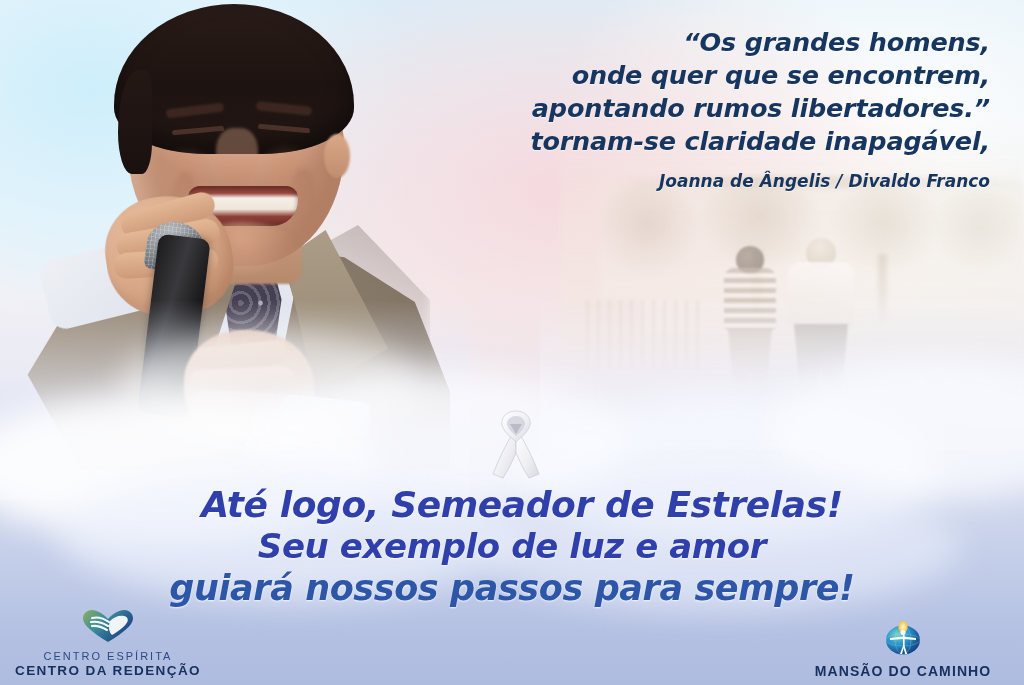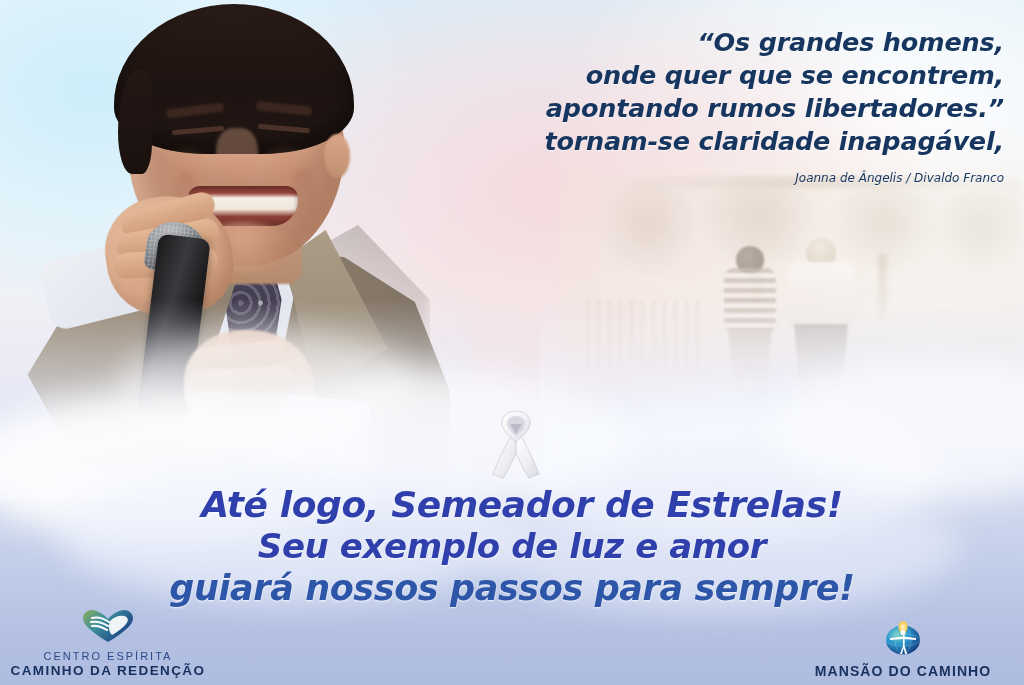--- a/index.html
+++ b/index.html
@@ -161,30 +161,30 @@
   .cloud{position:absolute;border-radius:50%;filter:blur(16px);}
   .c1{left:-40px;top:392px;width:420px;height:150px;background:rgba(255,255,255,.88);}
   .c2{left:250px;top:372px;width:380px;height:140px;background:rgba(252,252,255,.8);}
   .c3{left:520px;top:392px;width:420px;height:150px;background:rgba(248,250,255,.8);}
   .c4{left:770px;top:360px;width:330px;height:140px;background:rgba(250,251,255,.78);}
   .c5{left:60px;top:470px;width:460px;height:130px;background:rgba(237,241,252,.7);}
   .c6{left:480px;top:480px;width:480px;height:130px;background:rgba(232,237,250,.66);}
   .c7{left:120px;top:330px;width:300px;height:110px;background:rgba(255,255,255,.55);}
 
   
-  .quote{position:absolute;right:20px;top:26px;width:600px;text-align:right;}
+  .quote{position:absolute;right:34px;top:26px;width:600px;text-align:right;}
   .quote-line{
     font-family:"DejaVu Sans", sans-serif;
     font-style:italic;font-weight:bold;font-size:25.5px;line-height:33px;
     color:#16355f;letter-spacing:-.2px;white-space:nowrap;
     text-shadow:0 1px 1px rgba(255,255,255,.6);
   }
   .quote-attr{
     margin-top:13px;font-family:"DejaVu Sans", sans-serif;
-    font-style:italic;font-weight:normal;font-size:12px;color:#16355f;
+    font-style:italic;font-weight:bold;font-size:17px;color:#16355f;
     text-shadow:0 1px 1px rgba(255,255,255,.6);
   }
 
   
   .ribbon{position:absolute;left:487px;top:408px;width:58px;height:72px;}
 
   
   .headline{position:absolute;left:0;top:484px;width:1024px;text-align:center;}
   .hl{
     font-family:"DejaVu Sans", sans-serif;
@@ -332,21 +332,21 @@
         <path d="M27 33 C12 24 2 16 2 9.5 C2 4 6.5 1 11 1 C16 1 22 4.5 27 10 C32 4.5 38 1 43 1 C47.5 1 52 4 52 9.5 C52 16 42 24 27 33 Z" fill="url(#hg)"></path>
         <g stroke="#ffffff" stroke-width="2.1" stroke-linecap="round" fill="none" opacity="0.96">
           <path d="M11 9 C17 7.5 23 9.5 28 13"></path>
           <path d="M10 13 C16 12 22 14 27 17"></path>
           <path d="M11 17 C17 16.5 22 18.5 26 21"></path>
         </g>
         <path d="M29 12 C33 8 38 6 43 7 C46 7.6 47.5 10 46.5 12.5 C45 16.5 38 22 31 26 C28 23 27 18 29 12 Z" fill="#ffffff" opacity="0.93"></path>
       </svg>
     </span>
     <div class="logo-t1">CENTRO ESPÍRITA</div>
-    <div class="logo-t2">CAMINHO DA REDENÇÃO</div>
+    <div class="logo-t2">CENTRO DA REDENÇÃO</div>
   </div>
 
   <div class="logo-right">
     <span class="logo-mark">
       <svg width="48" height="38" viewBox="0 0 48 38" aria-hidden="true">
         <defs>
           <radialGradient id="gg" cx="0.34" cy="0.32" r="0.82">
             <stop offset="0%" stop-color="#7fd4c0"></stop>
             <stop offset="38%" stop-color="#2d9ad0"></stop>
             <stop offset="100%" stop-color="#102a6e"></stop>

